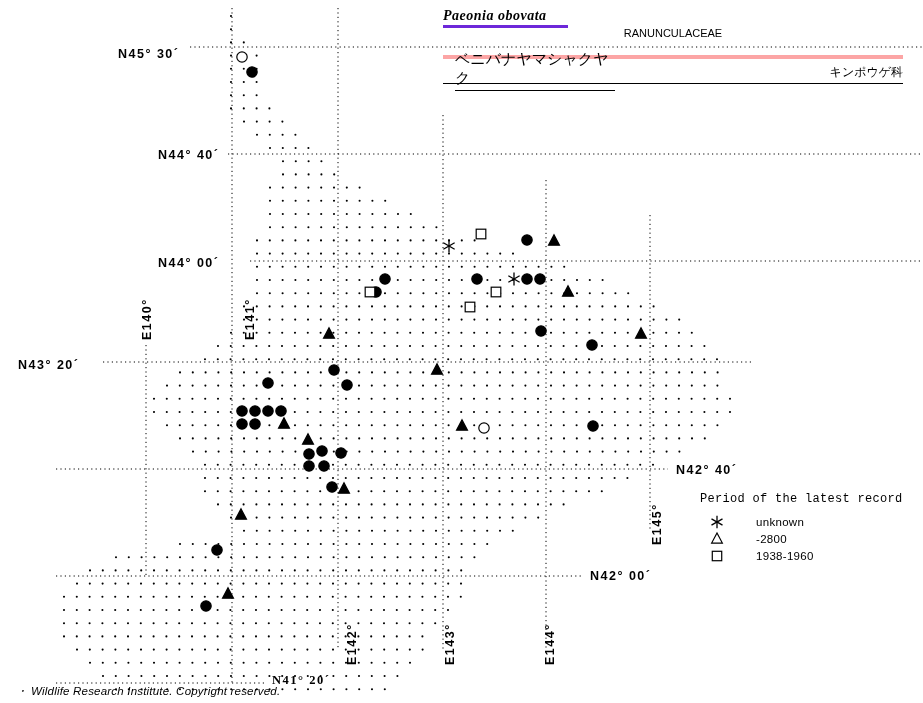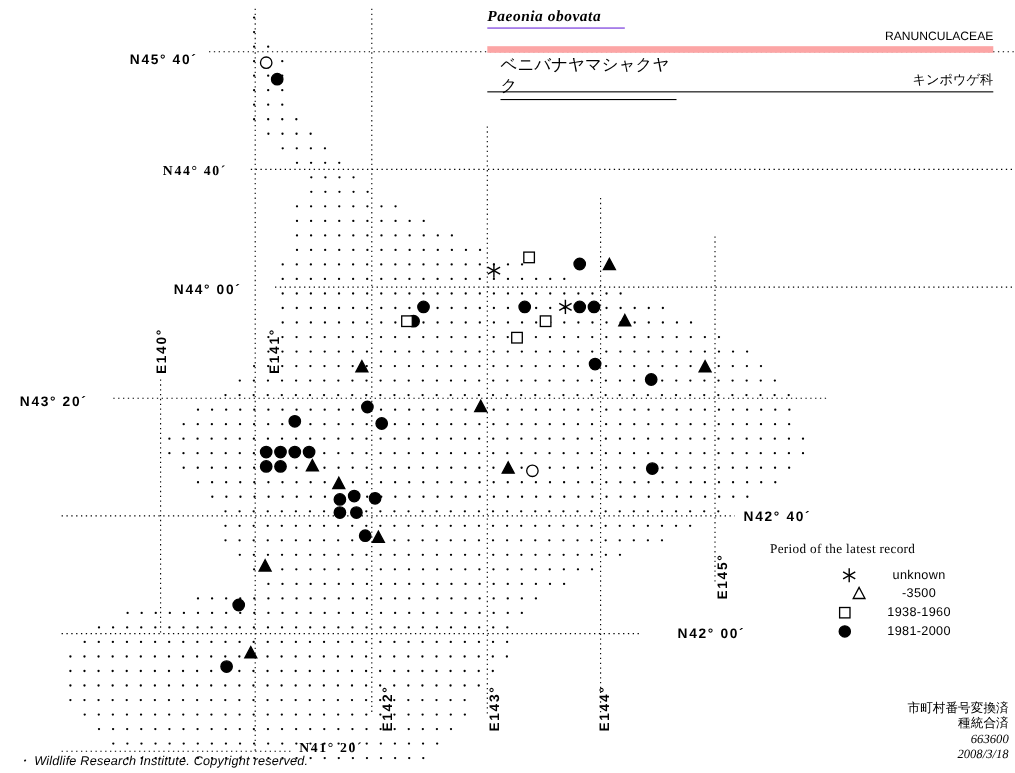--- a/index.html
+++ b/index.html
@@ -27,33 +27,33 @@
     position: absolute;
     font-family: "Liberation Serif", serif;
   }
   #title-sci {
     left: 443px;
     top: 8px;
     font-style: italic;
     font-weight: bold;
     font-size: 14px;
     letter-spacing: 0.5px;
-    border-bottom: 1px solid #6d28d9;
+    border-bottom: 3px solid #6d28d9;
     padding-bottom: 1px;
     width: 125px;
   }
   #title-family {
     left: 443px;
     top: 27px;
     width: 460px;
     font-family: "Liberation Sans", sans-serif;
     font-size: 11px;
-    text-align: right;
-    border-bottom: 6px solid #fca5a5;
-    padding-bottom: 3px;
+    text-align: center;
+    border-bottom: 4px solid #fca5a5;
+    padding-bottom: 16px;
   }
   #title-jp {
     left: 455px;
     top: 50px;
     font-size: 15px;
     font-family: "DejaVu Sans", sans-serif;
     width: 160px;
     border-bottom: 1px solid #000;
     padding-bottom: 2px;
   }
@@ -79,31 +79,30 @@
     transform-origin: 0 0;
     transform: rotate(-90deg);
   }
   #legend {
     position: absolute;
     left: 700px;
     top: 492px;
     width: 215px;
   }
   #legend-title {
-    font-family: Liberation Serif, serif;
+    font-family: Liberation Mono, monospace;
     font-size: 12px;
     letter-spacing: 0.3px;
     margin-bottom: 8px;
   }
   .legend-row {
     display: flex;
     align-items: center;
     height: 16px;
     margin-bottom: 1px;
-    justify-content: center;
   }
   .legend-sym {
     width: 34px;
     text-align: center;
     display: flex;
     align-items: center;
     justify-content: center;
   }
   .legend-label {
     font-family: "Liberation Sans", sans-serif;
@@ -1515,26 +1514,26 @@
         </g>
       </g>
   </svg>
 
   <div class="hdr" id="title-sci">Paeonia obovata</div>
   <div class="hdr" id="title-family">RANUNCULACEAE</div>
   <div class="hdr" id="title-jp">ベニバナヤマシャクヤク</div>
   <div class="hdr" id="title-jp-family">キンポウゲ科</div>
 
   <div id="axis-label-layer">
-      <div class="axis-label" style="left: 118px; top: 47px;">N45° 40´</div>
-      <div class="axis-label" style="left: 148px; top: 148px; font-family: Liberation Serif, serif;">N44° 40´</div>
+      <div class="axis-label" style="left: 118px; top: 47px;">N45° 30´</div>
+      <div class="axis-label" style="left: 158px; top: 148px;">N44° 40´</div>
       <div class="axis-label" style="left: 158px; top: 256px;">N44° 00´</div>
       <div class="axis-label" style="left: 18px; top: 358px;">N43° 20´</div>
       <div class="axis-label" style="left: 676px; top: 463px;">N42° 40´</div>
-      <div class="axis-label" style="left: 616px; top: 569px;">N42° 00´</div>
+      <div class="axis-label" style="left: 590px; top: 569px;">N42° 00´</div>
       <div class="axis-label" style="left: 272px; top: 673px; font-family: Liberation Serif, serif;">N41° 20´</div>
       <div class="axis-label vert" style="left: 140px; top: 340px;">E140°</div>
       <div class="axis-label vert" style="left: 243px; top: 340px;">E141°</div>
       <div class="axis-label vert" style="left: 345px; top: 665px;">E142°</div>
       <div class="axis-label vert" style="left: 443px; top: 665px;">E143°</div>
       <div class="axis-label vert" style="left: 543px; top: 665px;">E144°</div>
       <div class="axis-label vert" style="left: 650px; top: 545px;">E145°</div>
     </div>
 
   <div id="legend">
@@ -1553,47 +1552,31 @@
           <div class="legend-label">unknown</div>
         </div>
         <div class="legend-row">
           <div class="legend-sym">
             <svg width="16" height="16" viewBox="0 0 16 16">
               <g>
                 <polygon points="8,1.996912 2.6491999999999996,12.066607999999999 13.3508,12.066607999999999" fill="#fff" stroke="#000" stroke-width="1.2"></polygon>
               </g>
             </svg>
           </div>
-          <div class="legend-label">-3500</div>
+          <div class="legend-label">-2800</div>
         </div>
         <div class="legend-row">
           <div class="legend-sym">
             <svg width="16" height="16" viewBox="0 0 16 16">
               <g>
                 <rect x="3.2862" y="3.2862" width="9.4276" height="9.4276" fill="#fff" stroke="#000" stroke-width="1.2"></rect>
               </g>
             </svg>
           </div>
           <div class="legend-label">1938-1960</div>
         </div>
-        <div class="legend-row">
-          <div class="legend-sym">
-            <svg width="16" height="16" viewBox="0 0 16 16">
-              <g>
-                <circle cx="8" cy="8" r="5.096" fill="#000" stroke="#000" stroke-width="1.2"></circle>
-              </g>
-            </svg>
-          </div>
-          <div class="legend-label">1981-2000</div>
-        </div>
       </div>
   </div>
 
-  <div id="footer-right">
-    <div>市町村番号変換済</div>
-    <div>種統合済</div>
-    <div class="num">663600</div>
-    <div class="num">2008/3/18</div>
-  </div>
 
   <div id="footer-left">・ Wildlife Research Institute. Copyright reserved.</div>
 
 </div>
 
 </body></html>

